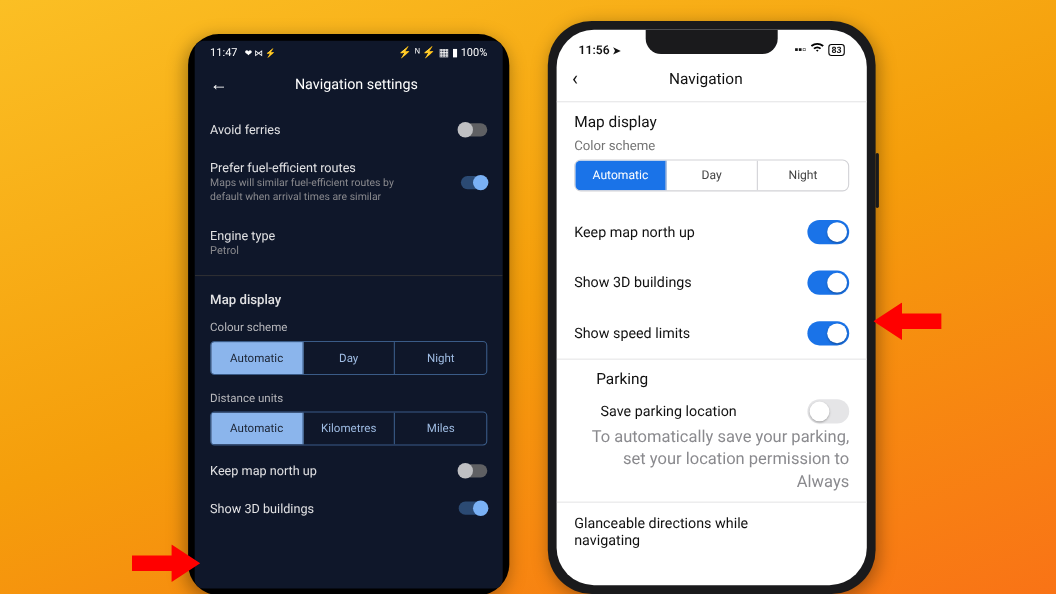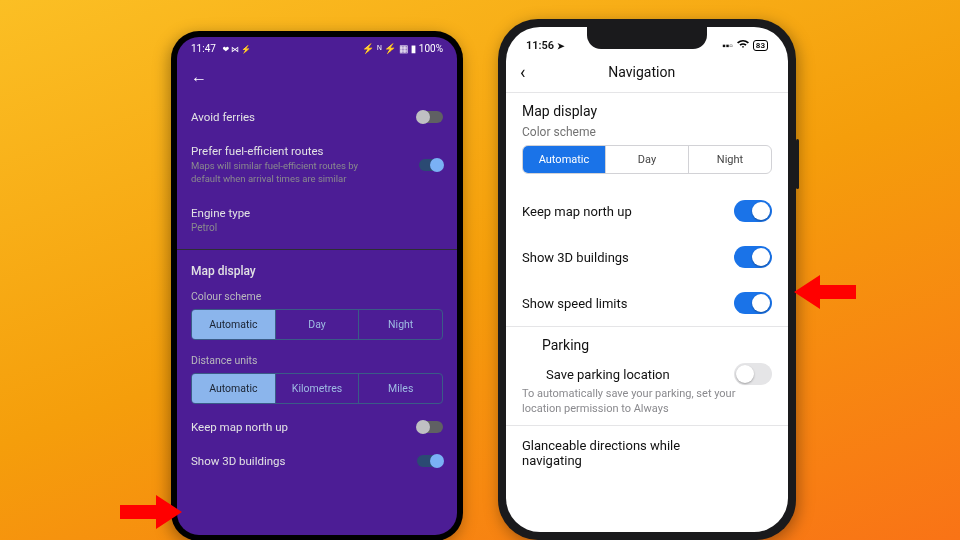--- a/index.html
+++ b/index.html
@@ -20,22 +20,22 @@
     top: 31px;
     width: 292px;
     height: 510px;
     background: #000;
     border-radius: 28px;
     padding: 6px;
     box-shadow: -2px 4px 16px rgba(0,0,0,.35);
   }
   .phone-android .screen {
     width: 100%; height: 100%;
-    background: #4c1d95;
-    border-radius: 22px;
+    background: #0f172a;
+    border-radius: 8px;
     overflow: hidden;
     color: #e5e7eb;
     display: flex; flex-direction: column;
     font-size: 11px;
   }
   .a-status {
     height: 22px; display:flex; justify-content:space-between; align-items:center;
     padding: 0 14px; font-size: 10px; color:#fff;
   }
   .a-header {
@@ -110,21 +110,21 @@
   .i-section { padding: 10px 16px 4px; }
   .i-sec-title { font-size:14px; color:#111; margin-bottom:6px;}
   .i-label { font-size:12px; color:#737373; margin:4px 0 6px;}
   .i-seg { display:flex; border:1px solid #d2d2d6; border-radius:6px; overflow:hidden; margin-bottom:10px;}
   .i-seg .opt { flex:1; text-align:center; padding:7px 0; font-size:11px; color:#444; border-right:1px solid #d2d2d6;}
   .i-seg .opt:last-child{border-right:none;}
   .i-seg .opt.sel { background:#1a73e8; color:#fff;}
   .i-row { display:flex; justify-content:space-between; align-items:center; padding:12px 16px;}
   .i-row .lbl { font-size:13px; }
   .i-hr { height:1px; background:#e5e5e7; }
-  .i-sub { font-size:11px; color:#8a8a8e; line-height:1.35; padding:0 16px 8px;}
+  .i-sub { font-size:15px; color:#8a8a8e; line-height:1.35; padding:0 16px 8px;text-align:right;}
 
   
   .itg { position:relative; width:38px; height:22px; border-radius:11px; background:#e5e5e7;}
   .itg .knob { position:absolute; width:18px; height:18px; border-radius:50%; background:#fff; top:2px; left:2px; box-shadow:0 1px 2px rgba(0,0,0,.3);}
   .itg.on { background:#1a73e8;}
   .itg.on .knob { left:auto; right:2px;}
 
   
   .arrow { position:absolute; z-index:100;}
   .arrow svg { display:block; }
@@ -136,20 +136,21 @@
 
   <div class="phone-android">
     <div class="screen">
       <div class="a-status">
         <div><span>11:47</span>
              <span style="margin-left:4px;font-size:8px;">❤ ⋈ ⚡</span></div>
         <div class="icons">⚡ ᴺ ⚡ ▦ ▮ 100%</div>
       </div>
       <div class="a-header">
         <span class="a-back">←</span>
+        <span class="a-title">Navigation settings</span>
       </div>
       <div class="a-body">
         <div class="a-row">
           <div class="lbl">Avoid ferries</div>
           <div class="tg">
               <div class="knob"></div>
             </div>
         </div>
         <div class="a-row">
           <div>

